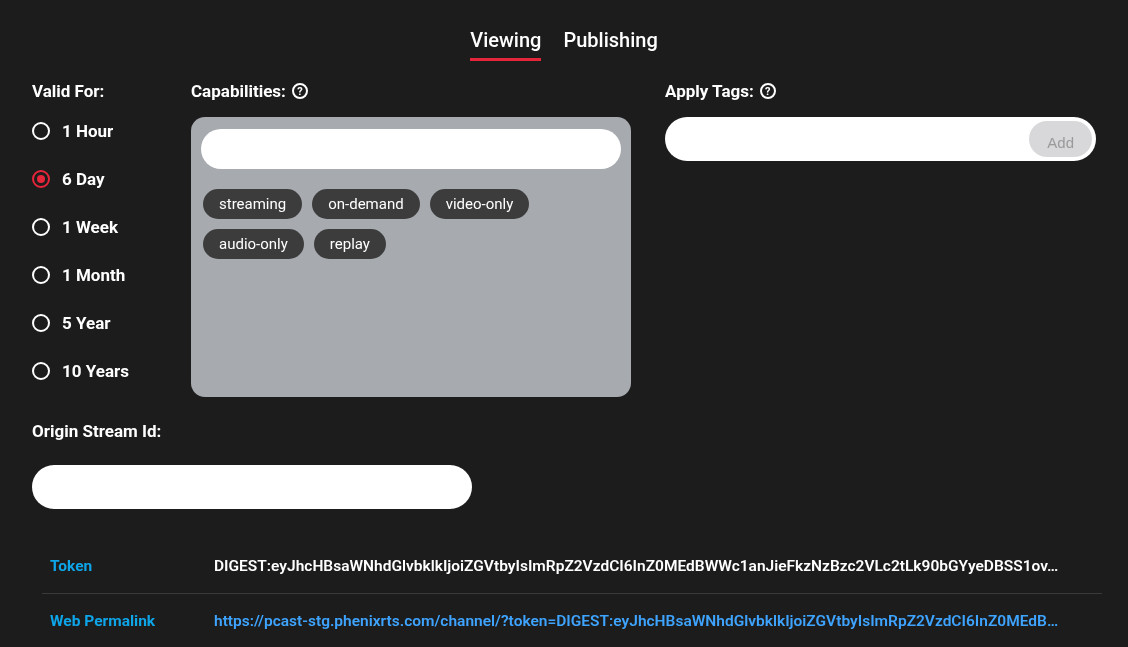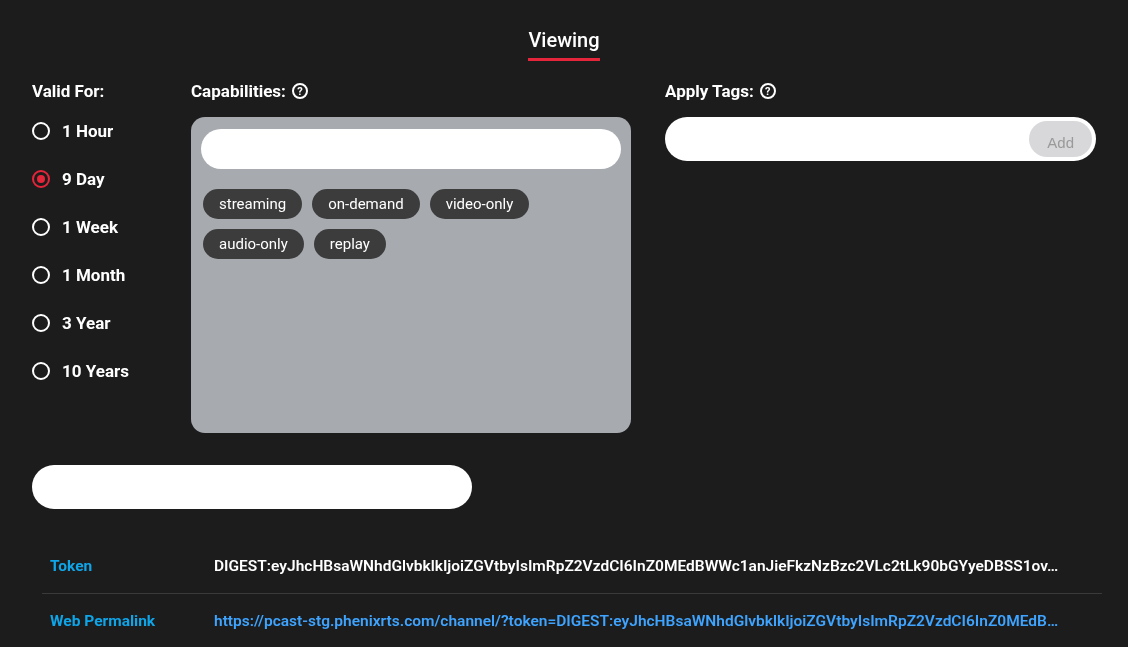--- a/index.html
+++ b/index.html
@@ -95,21 +95,21 @@
   .radio-item.selected .radio-inner { display: block; }
   .radio-label {
     font-size: 17px;
     font-weight: 700;
     color: #fff;
   }
   .caps-box {
     background: #a7abb0;
     border-radius: 14px;
     padding: 12px 10px;
-    height: 316px;
+    height: 280px;
   }
   .caps-input {
     width: 100%;
     height: 40px;
     border-radius: 22px;
     border: none;
     background: #fff;
     padding: 0 18px;
     font-size: 15px;
     outline: none;
@@ -189,48 +189,49 @@
   .kv-val { color: #fff; font-weight: 600; }
   .kv-link { color: #3ea4ff; font-weight: 600; cursor: pointer; }
 </style>
 </head>
 <body>
 
 <div class="page">
 
   <div class="tabs">
     <div class="tab active">Viewing</div>
+    <div class="tab">Publishing</div>
   </div>
 
   <div class="columns">
 
     <div class="col-valid">
       <div class="section-label">Valid For:</div>
       <div class="radio-list" id="radio-list">
           <div class="radio-item">
             <span class="radio-outer"></span>
             <span class="radio-label">1 Hour</span>
           </div>
           <div class="radio-item selected">
             <span class="radio-outer">
               <span class="radio-inner"></span>
             </span>
-            <span class="radio-label">9 Day</span>
+            <span class="radio-label">6 Day</span>
           </div>
           <div class="radio-item">
             <span class="radio-outer"></span>
             <span class="radio-label">1 Week</span>
           </div>
           <div class="radio-item">
             <span class="radio-outer"></span>
             <span class="radio-label">1 Month</span>
           </div>
           <div class="radio-item">
             <span class="radio-outer"></span>
-            <span class="radio-label">3 Year</span>
+            <span class="radio-label">5 Year</span>
           </div>
           <div class="radio-item">
             <span class="radio-outer"></span>
             <span class="radio-label">10 Years</span>
           </div>
         </div>
     </div>
 
     <div class="col-caps">
       <div class="section-label">
@@ -256,20 +257,21 @@
       </div>
       <div class="tags-row">
         <input class="tags-input" type="text" value="" style="">
         <button class="add-btn">Add</button>
       </div>
     </div>
 
   </div>
 
   <div class="origin-block">
+    <div class="section-label">Origin Stream Id:</div>
     <input class="origin-input" type="text" value="" style="">
   </div>
 
   <table class="kv-table">
     <tbody>
         <tr>
       <td class="kv-key">Token</td>
       <td class="kv-val">DIGEST:eyJhcHBsaWNhdGlvbklkIjoiZGVtbyIsImRpZ2VzdCI6InZ0MEdBWWc1anJieFkzNzBzc2VLc2tLk90bGYyeDBSS1ov…</td>
     </tr>
     <tr>

